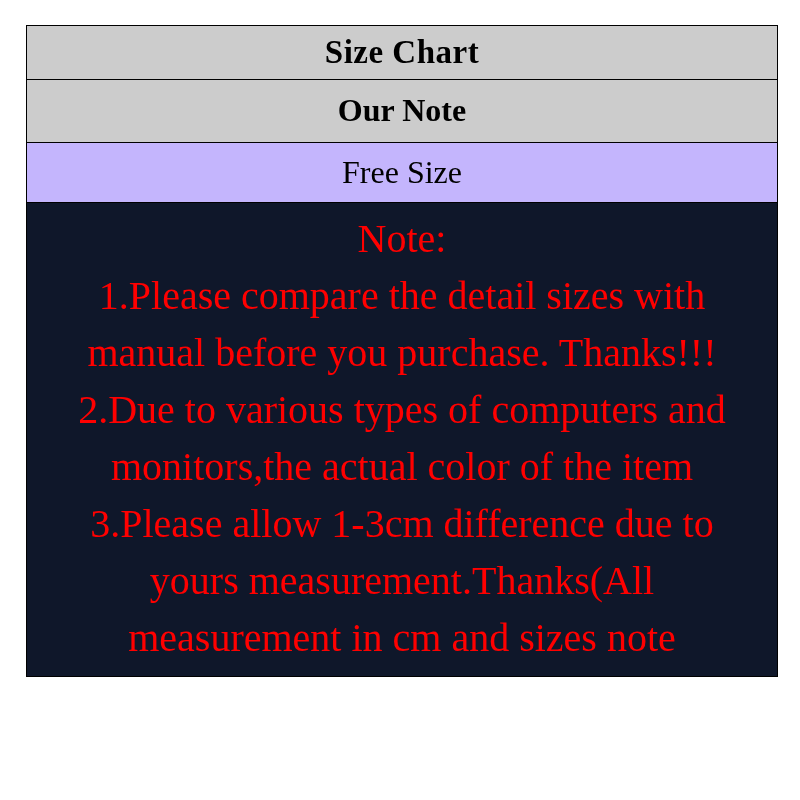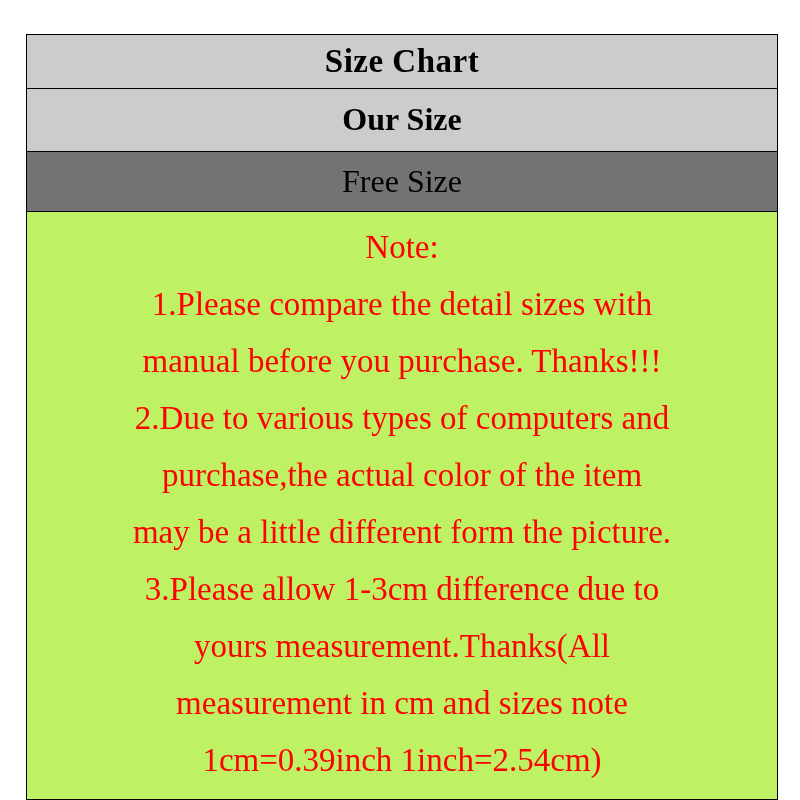--- a/index.html
+++ b/index.html
@@ -9,21 +9,21 @@
   body {
     width: 800px;
     height: 800px;
     background: #ffffff;
     font-family: "Liberation Serif", serif;
     overflow: hidden;
   }
   .size-chart {
     position: absolute;
     left: 26px;
-    top: 34px;
+    top: 25px;
     width: 752px;
     border: 1px solid #000000;
     border-collapse: collapse;
     box-sizing: border-box;
     background: #ffffff;
   }
   .row {
     display: block;
     width: 100%;
     box-sizing: border-box;
@@ -42,55 +42,53 @@
     letter-spacing: 0.5px;
   }
   .row-subtitle {
     background: #cccccc;
     font-weight: bold;
     font-size: 32px;
     line-height: 45px;
     padding: 8px 0 9px 0;
   }
   .row-value {
-    background: #737373;
+    background: #c4b5fd;
     font-weight: normal;
     font-size: 32px;
     line-height: 44px;
     padding: 7px 0 8px 0;
   }
   .row-note {
-    background: #bef264;
+    background: #0f172a;
     color: #ff0000;
-    font-size: 33px;
+    font-size: 40px;
     line-height: 57px;
     padding: 7px 4px 10px 4px;
   }
   .note-line {
     display: block;
     white-space: nowrap;
   }
 </style>
 </head>
 <body>
 
 <div class="size-chart">
 
   <div class="row row-title">Size Chart</div>
 
-  <div class="row row-subtitle">Our Size</div>
+  <div class="row row-subtitle">Our Note</div>
 
   <div class="row row-value">Free Size</div>
 
   <div class="row row-note">
     <span class="note-line">Note:</span>
     <span class="note-line">1.Please compare the detail sizes with</span>
     <span class="note-line">manual before you purchase. Thanks!!!</span>
     <span class="note-line">2.Due to various types of computers and</span>
-    <span class="note-line">purchase,the actual color of the item</span>
-    <span class="note-line">may be a little different form the picture.</span>
+    <span class="note-line">monitors,the actual color of the item</span>
     <span class="note-line">3.Please allow 1-3cm difference due to</span>
     <span class="note-line">yours measurement.Thanks(All</span>
     <span class="note-line">measurement in cm and sizes note</span>
-    <span class="note-line">1cm=0.39inch 1inch=2.54cm)</span>
   </div>
 
 </div>
 
 </body></html>

